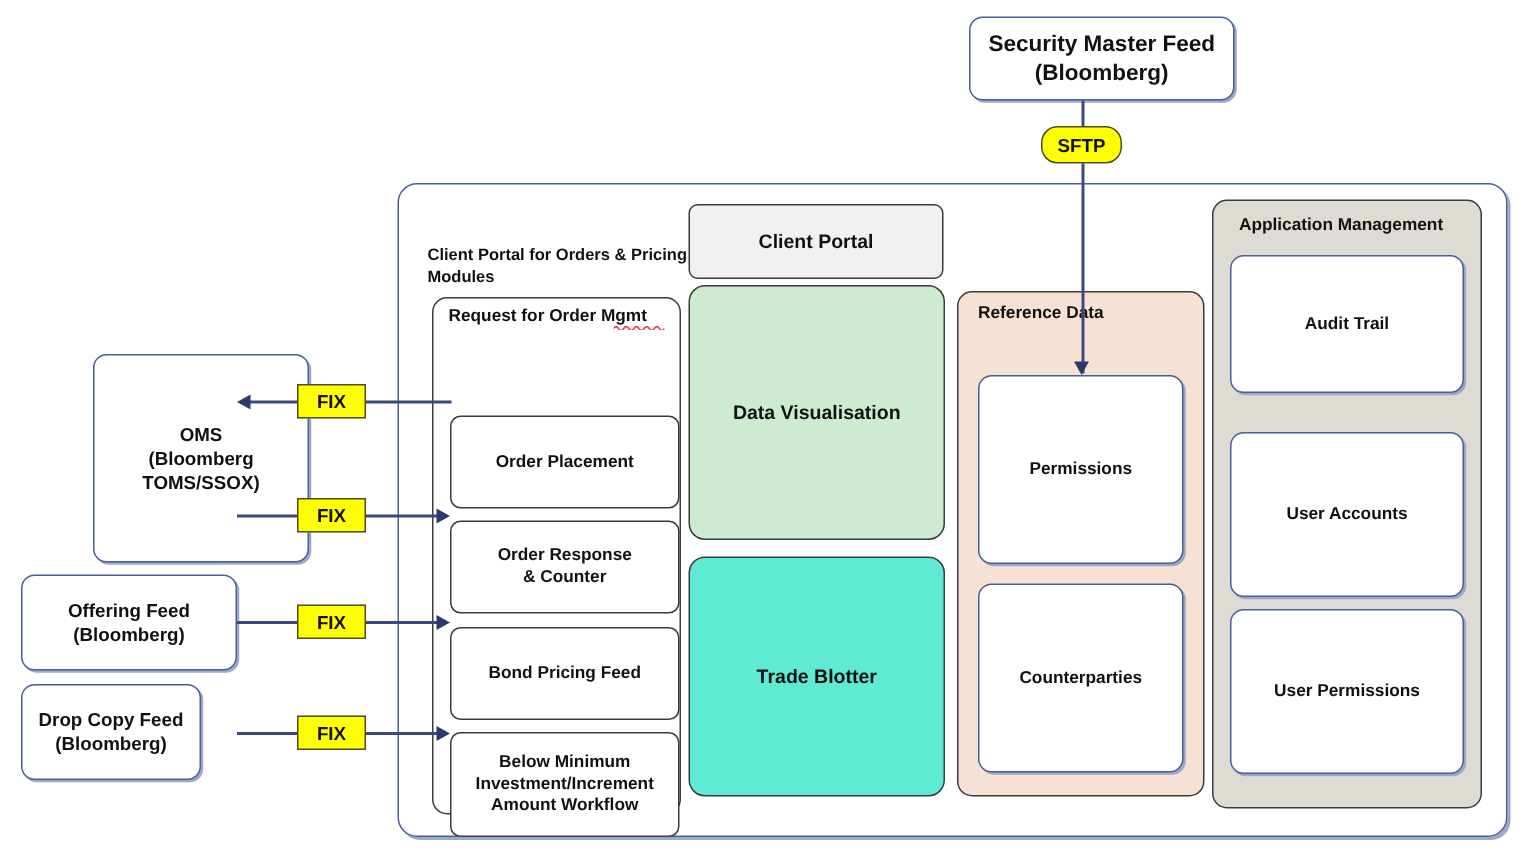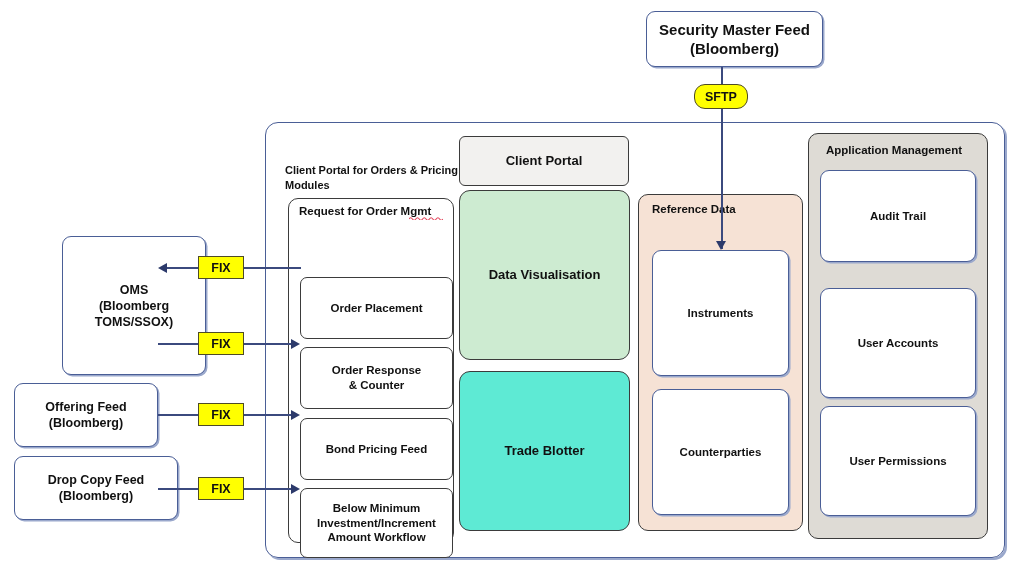--- a/index.html
+++ b/index.html
@@ -162,21 +162,21 @@
 
   
   .app-item { left: 820px; width: 156px; font-size: 11.5px; z-index: 16; }
   #app-audit-trail     { top: 170px; height: 92px; }
   #app-user-accounts   { top: 288px; height: 110px; }
   #app-user-permissions{ top: 406px; height: 110px; }
 
   
   #ext-oms { left: 14px; top: 236px; width: 144px; height: 139px; font-size: 12.5px; margin-left: 48px; }
   #ext-offering-feed { left: 14px; top: 383px; width: 144px; height: 64px; font-size: 12.5px; text-align: center; }
-  #ext-drop-copy-feed { left: 14px; top: 456px; width: 164px; height: 64px; font-size: 12.5px; }
+  #ext-drop-copy-feed { left: 14px; top: 456px; width: 120px; height: 64px; font-size: 12.5px; }
   #ext-security-master { left: 634px; top: 11px; width: 177px; height: 56px; font-size: 15px; margin-left: 12px; }
 
   
   .conn {
     position: absolute;
     background: #3B4A7E;
     z-index: 30;
   }
   .conn-h { height: 2px; }
   .conn-v { width: 2px; }
@@ -287,21 +287,21 @@
     <span>Data Visualisation</span>
   </div>
   <div class="node" id="tile-trade-blotter">
     <span>Trade Blotter</span>
   </div>
 
   <div class="panel" id="panel-refdata"></div>
   <div class="panel-title" style="left:652px; top:203px;">Reference Data</div>
 
   <div class="node blue-box ref-item" id="ref-instruments">
-    <span>Instruments</span>
+    <span>Permissions</span>
   </div>
   <div class="node blue-box ref-item" id="ref-counterparties">
     <span>Counterparties</span>
   </div>
 
   <div class="panel" id="panel-appmgmt"></div>
   <div class="panel-title" style="left:826px; top:144px;">Application Management</div>
 
   <div class="node blue-box app-item" id="app-audit-trail">
     <span>Audit Trail</span>

